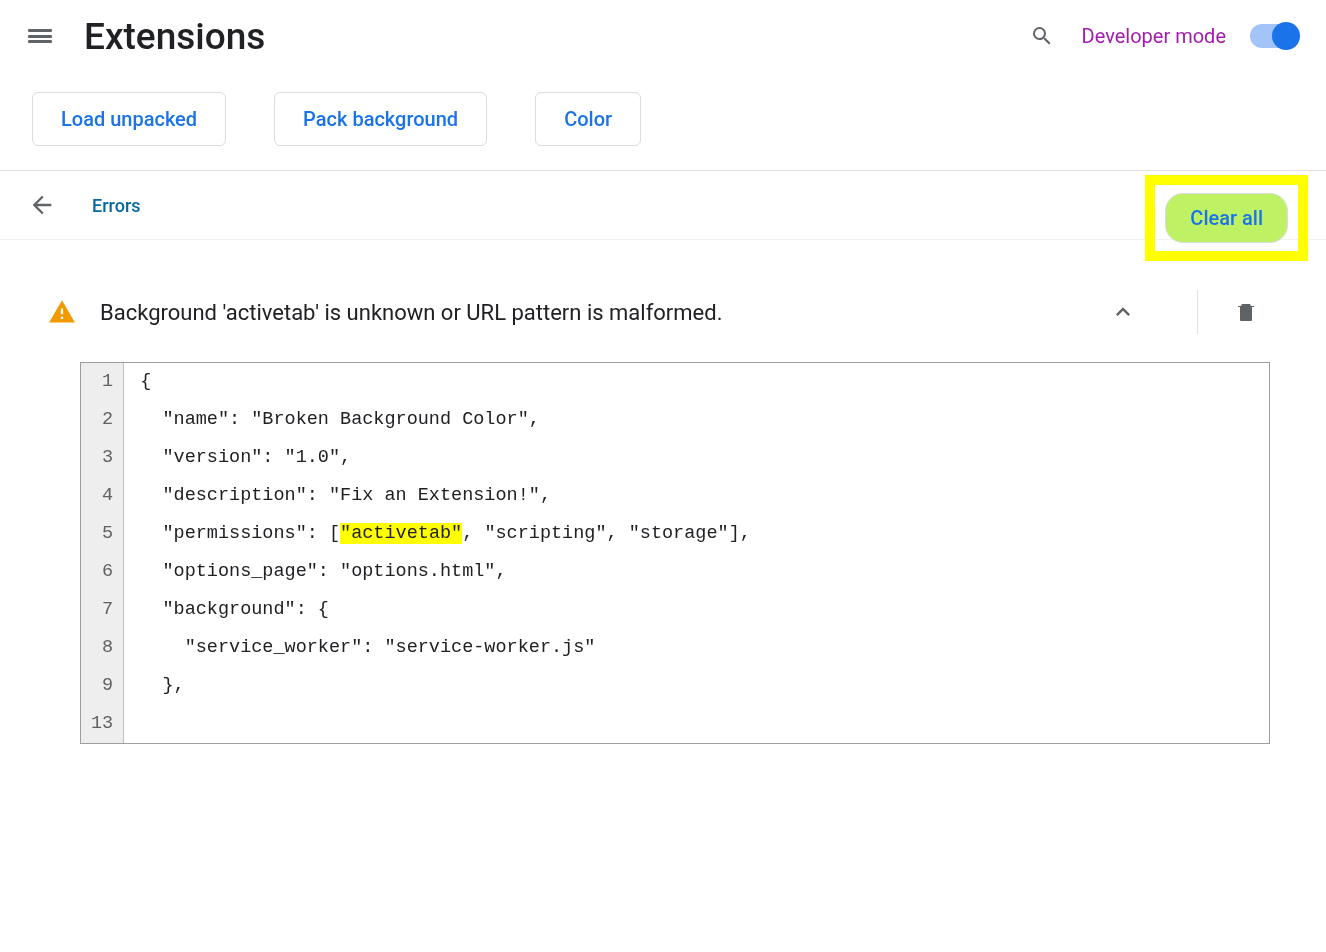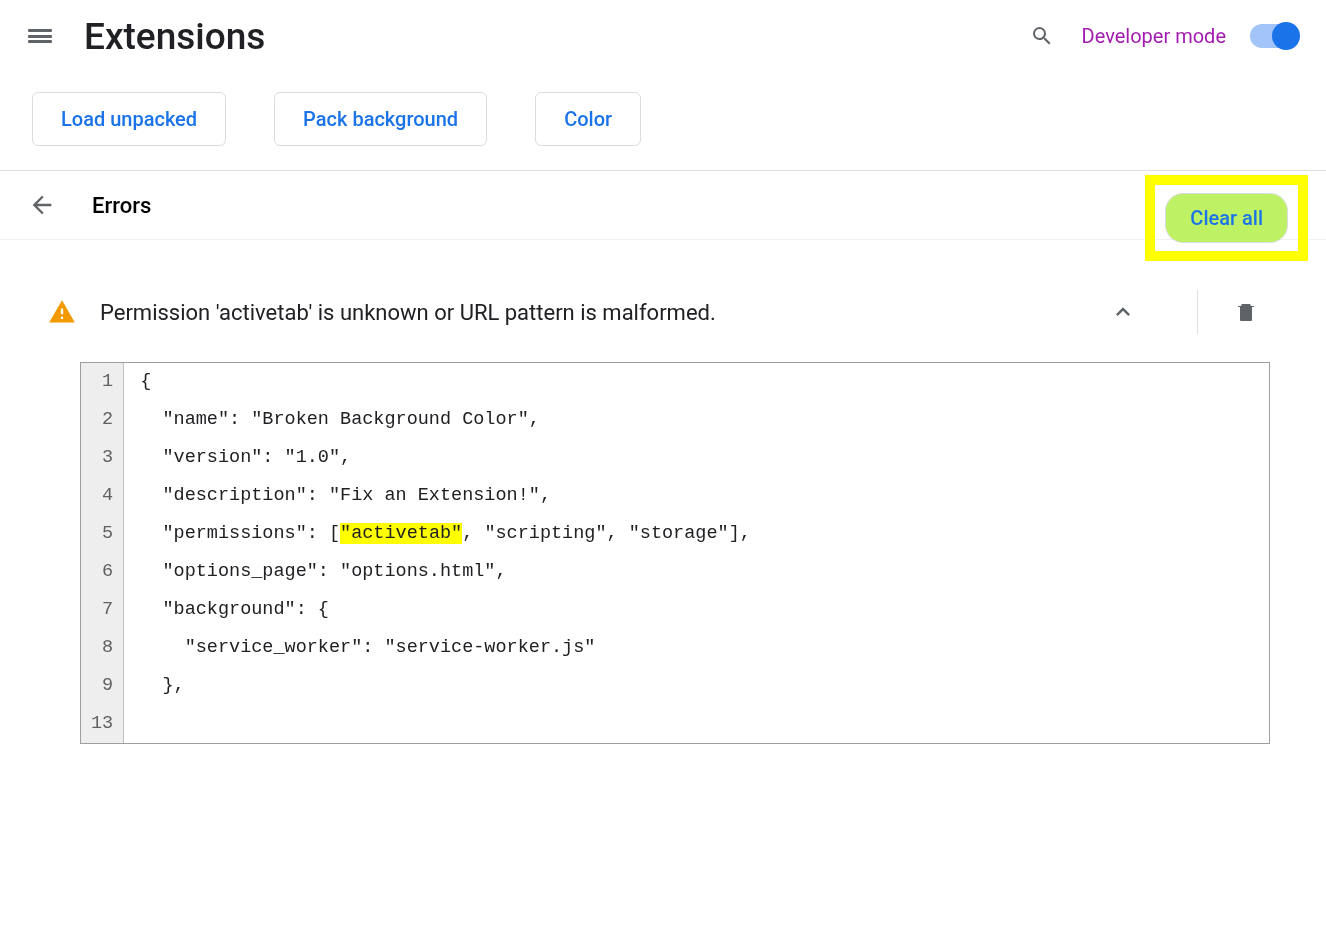--- a/index.html
+++ b/index.html
@@ -103,23 +103,23 @@
       height: 28px;
       margin-right: 36px;
       cursor: pointer;
     }
     .back-arrow svg {
       width: 28px;
       height: 28px;
       fill: #5f6368;
     }
     .sub-title {
-      font-size: 22px;
-      font-weight: 500;
-      color: #000000;
+      font-size: 18px;
+      font-weight: 500;
+      color: #0369a1;
       flex-grow: 1;
     }
     .yellow-highlight-box {
       position: absolute;
       right: 18px;
       top: 4px;
       border: 10px solid #ffff00;
       padding: 8px 10px;
     }
     .clear-all-btn {
@@ -255,21 +255,21 @@
 </div>
 
 <div class="error-section">
   <div class="error-row">
     <div class="warn-icon">
       <svg viewBox="0 0 24 24">
           <path fill="#f29900" d="M1 21h22L12 2 1 21z"></path>
           <path fill="#fff" d="M13 18h-2v-2h2v2zm0-4h-2v-5h2v5z"></path>
         </svg>
     </div>
-    <div class="error-text">Permission 'activetab' is unknown or URL pattern is malformed.</div>
+    <div class="error-text">Background 'activetab' is unknown or URL pattern is malformed.</div>
     <div class="chevron-icon">
       <svg viewBox="0 0 24 24">
           <path d="M7.41 15.41 12 10.83l4.59 4.58L18 14l-6-6-6 6 1.41 1.41z"></path>
         </svg>
     </div>
     <div class="row-divider"></div>
     <div class="trash-icon">
       <svg viewBox="0 0 24 24">
           <path d="M6 7h12v13a1 1 0 0 1-1 1H7a1 1 0 0 1-1-1V7zm2-3h8l1 2H7l1-2zM4 6h16v1H4V6z"></path>
         </svg>

